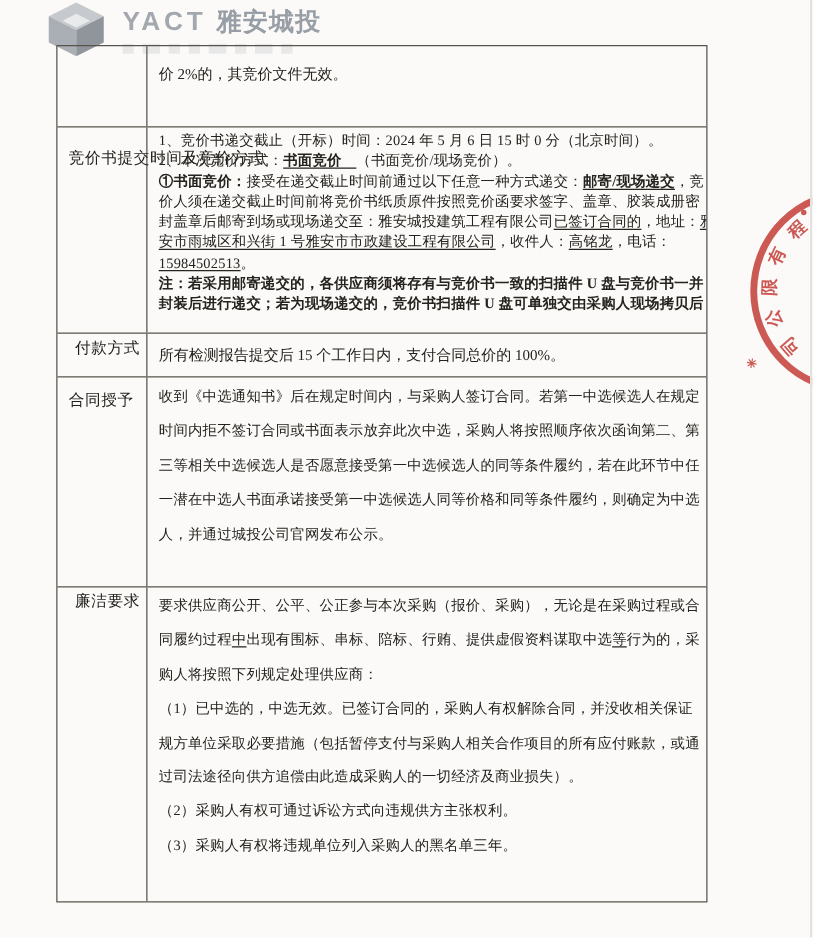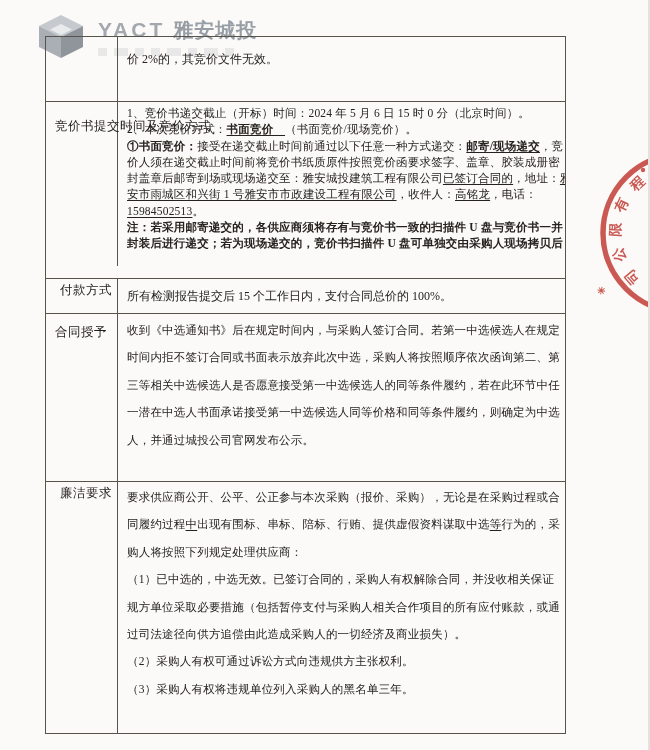--- a/index.html
+++ b/index.html
@@ -1,35 +1,35 @@
 <!DOCTYPE html>
 <html><head>
 <meta charset="utf-8">
 <style>
   html,body{margin:0;padding:0;}
   body{width:650px;height:750px;background:#f6f5f2;font-family:"Liberation Serif","DejaVu Serif",serif;}
   #page{position:relative;width:650px;height:750px;background:#fbfaf8;overflow:hidden;color:#26231f;}
   #page::after{content:"";position:absolute;right:0;top:0;width:2px;height:100%;background:#e4e2dd;}
 
   
-  .logo{position:absolute;left:36px;top:14px;display:flex;align-items:flex-start;}
+  .logo{position:absolute;left:36px;top:1px;display:flex;align-items:flex-start;}
   .logo-cube{margin-right:12px;}
   .logo-texts{font-family:"Liberation Sans","DejaVu Sans",sans-serif;padding-top:3px;}
   .logo-line1{display:flex;align-items:baseline;gap:8px;}
   .logo-en{font-size:21px;letter-spacing:3px;color:#a3a8ae;font-weight:bold;}
   .logo-cn{font-size:20px;color:#989ea6;font-weight:bold;letter-spacing:1px;}
   .logo-tagline{margin-top:4px;display:flex;gap:7px;opacity:.16;}
   .logo-tagline i{display:block;width:9px;height:8px;background:#8a9098;}
   .logo-tagline i.w{width:14px;}
 
   
   .doc-table{position:absolute;left:45px;top:36px;width:519px;border:1px solid #57544b;background:rgba(255,255,255,0);}
   .t-row{display:flex;box-sizing:border-box;}
   .t-row + .t-row{border-top:1px solid #57544b;}
-  .r0{height:64px;} .r1{height:165px;} .r2{height:35px;margin-top:12px;} .r3{height:168px;} .r4{height:252px;}
+  .r0{height:64px;} .r1{height:165px;} .r2{height:35px;} .r3{height:168px;} .r4{height:252px;}
   .label-cell{width:72px;box-sizing:border-box;border-right:1px solid #57544b;display:flex;flex-direction:row;
               padding-left:9px;font-size:12.5px;letter-spacing:.5px;color:#211e1a;}
   .label-cell .lline{line-height:23px;white-space:nowrap;}
   .r1 .label-cell{padding-top:13px;}
   .r2 .label-cell{justify-content:center;}
   .r3 .label-cell{padding-top:7px;}
   .r4 .label-cell{justify-content:center;}
   .content-cell{flex:1;box-sizing:border-box;padding-left:9px;padding-right:4px;overflow:hidden;}
   .line{white-space:nowrap;}
   .r0 .content-cell{padding-top:13px;font-size:12px;line-height:18px;}

